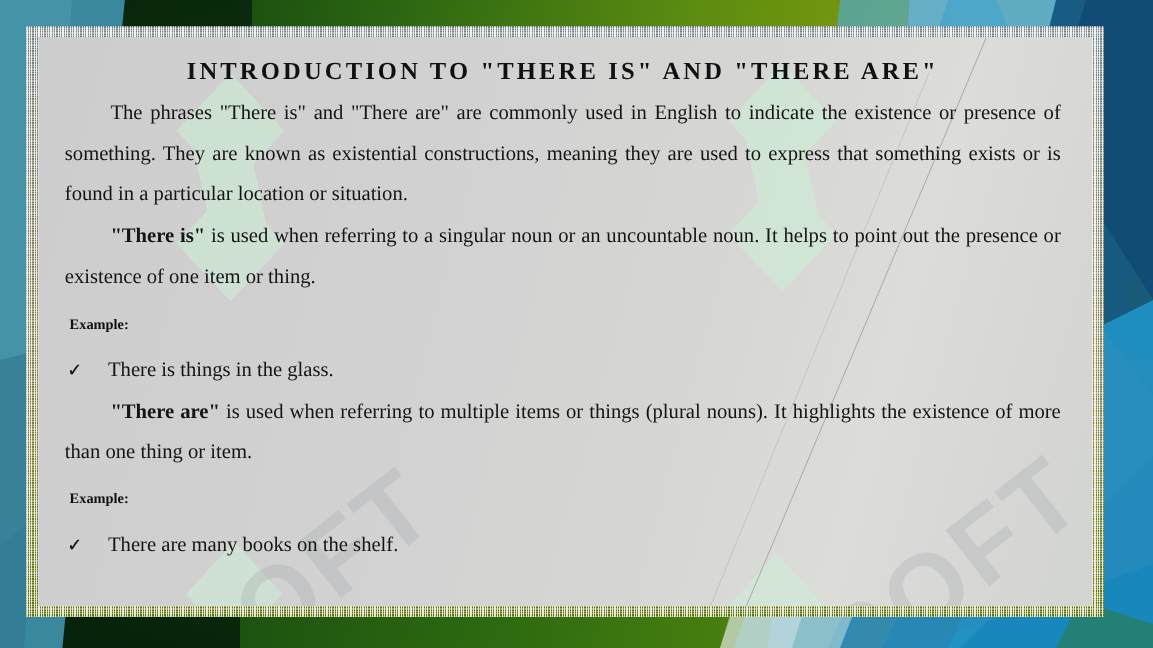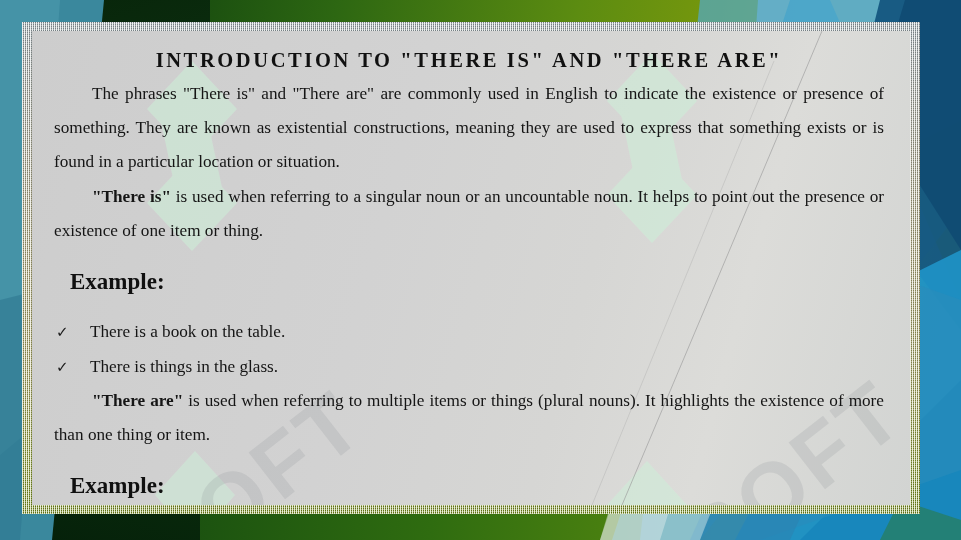--- a/index.html
+++ b/index.html
@@ -170,22 +170,22 @@
   }
   p.para {
     margin: 0;
     font-size: 17.2px;
     line-height: 34.4px;
     text-align: justify;
     text-indent: 38px;
     color: #151515;
   }
   p.example-head {
-    margin: 16px;
-    font-size: 23px;
+    margin: 4px;
+    font-size: 12px;
     line-height: 34.4px;
     font-weight: bold;
     color: #101010;
   }
   ul.checks {
     margin: 0;
     padding: 0;
     list-style: none;
   }
   ul.checks li {
@@ -280,21 +280,20 @@
 
         <p class="para"><span>The phrases "There is" and "There are" are commonly used in English to indicate the existence or presence of something. They are known as existential constructions, meaning they are used to express that something exists or is found in a particular location or situation.</span></p>
 
         <p class="para"><span class="b">"There is"</span><span> is used when referring to a singular noun or an uncountable noun. It helps to point out the presence or existence of one item or thing.</span></p>
 
         <p class="example-head">Example:</p>
 
         <ul class="checks">
           <li>
             <span class="tick">✓</span>
-            <span>There is a book on the table.</span>
           </li>
           <li>
             <span class="tick">✓</span>
             <span>There is things in the glass.</span>
           </li>
         </ul>
 
         <p class="para"><span class="b">"There are"</span><span> is used when referring to multiple items or things (plural nouns). It highlights the existence of more than one thing or item.</span></p>
 
         <p class="example-head">Example:</p>

